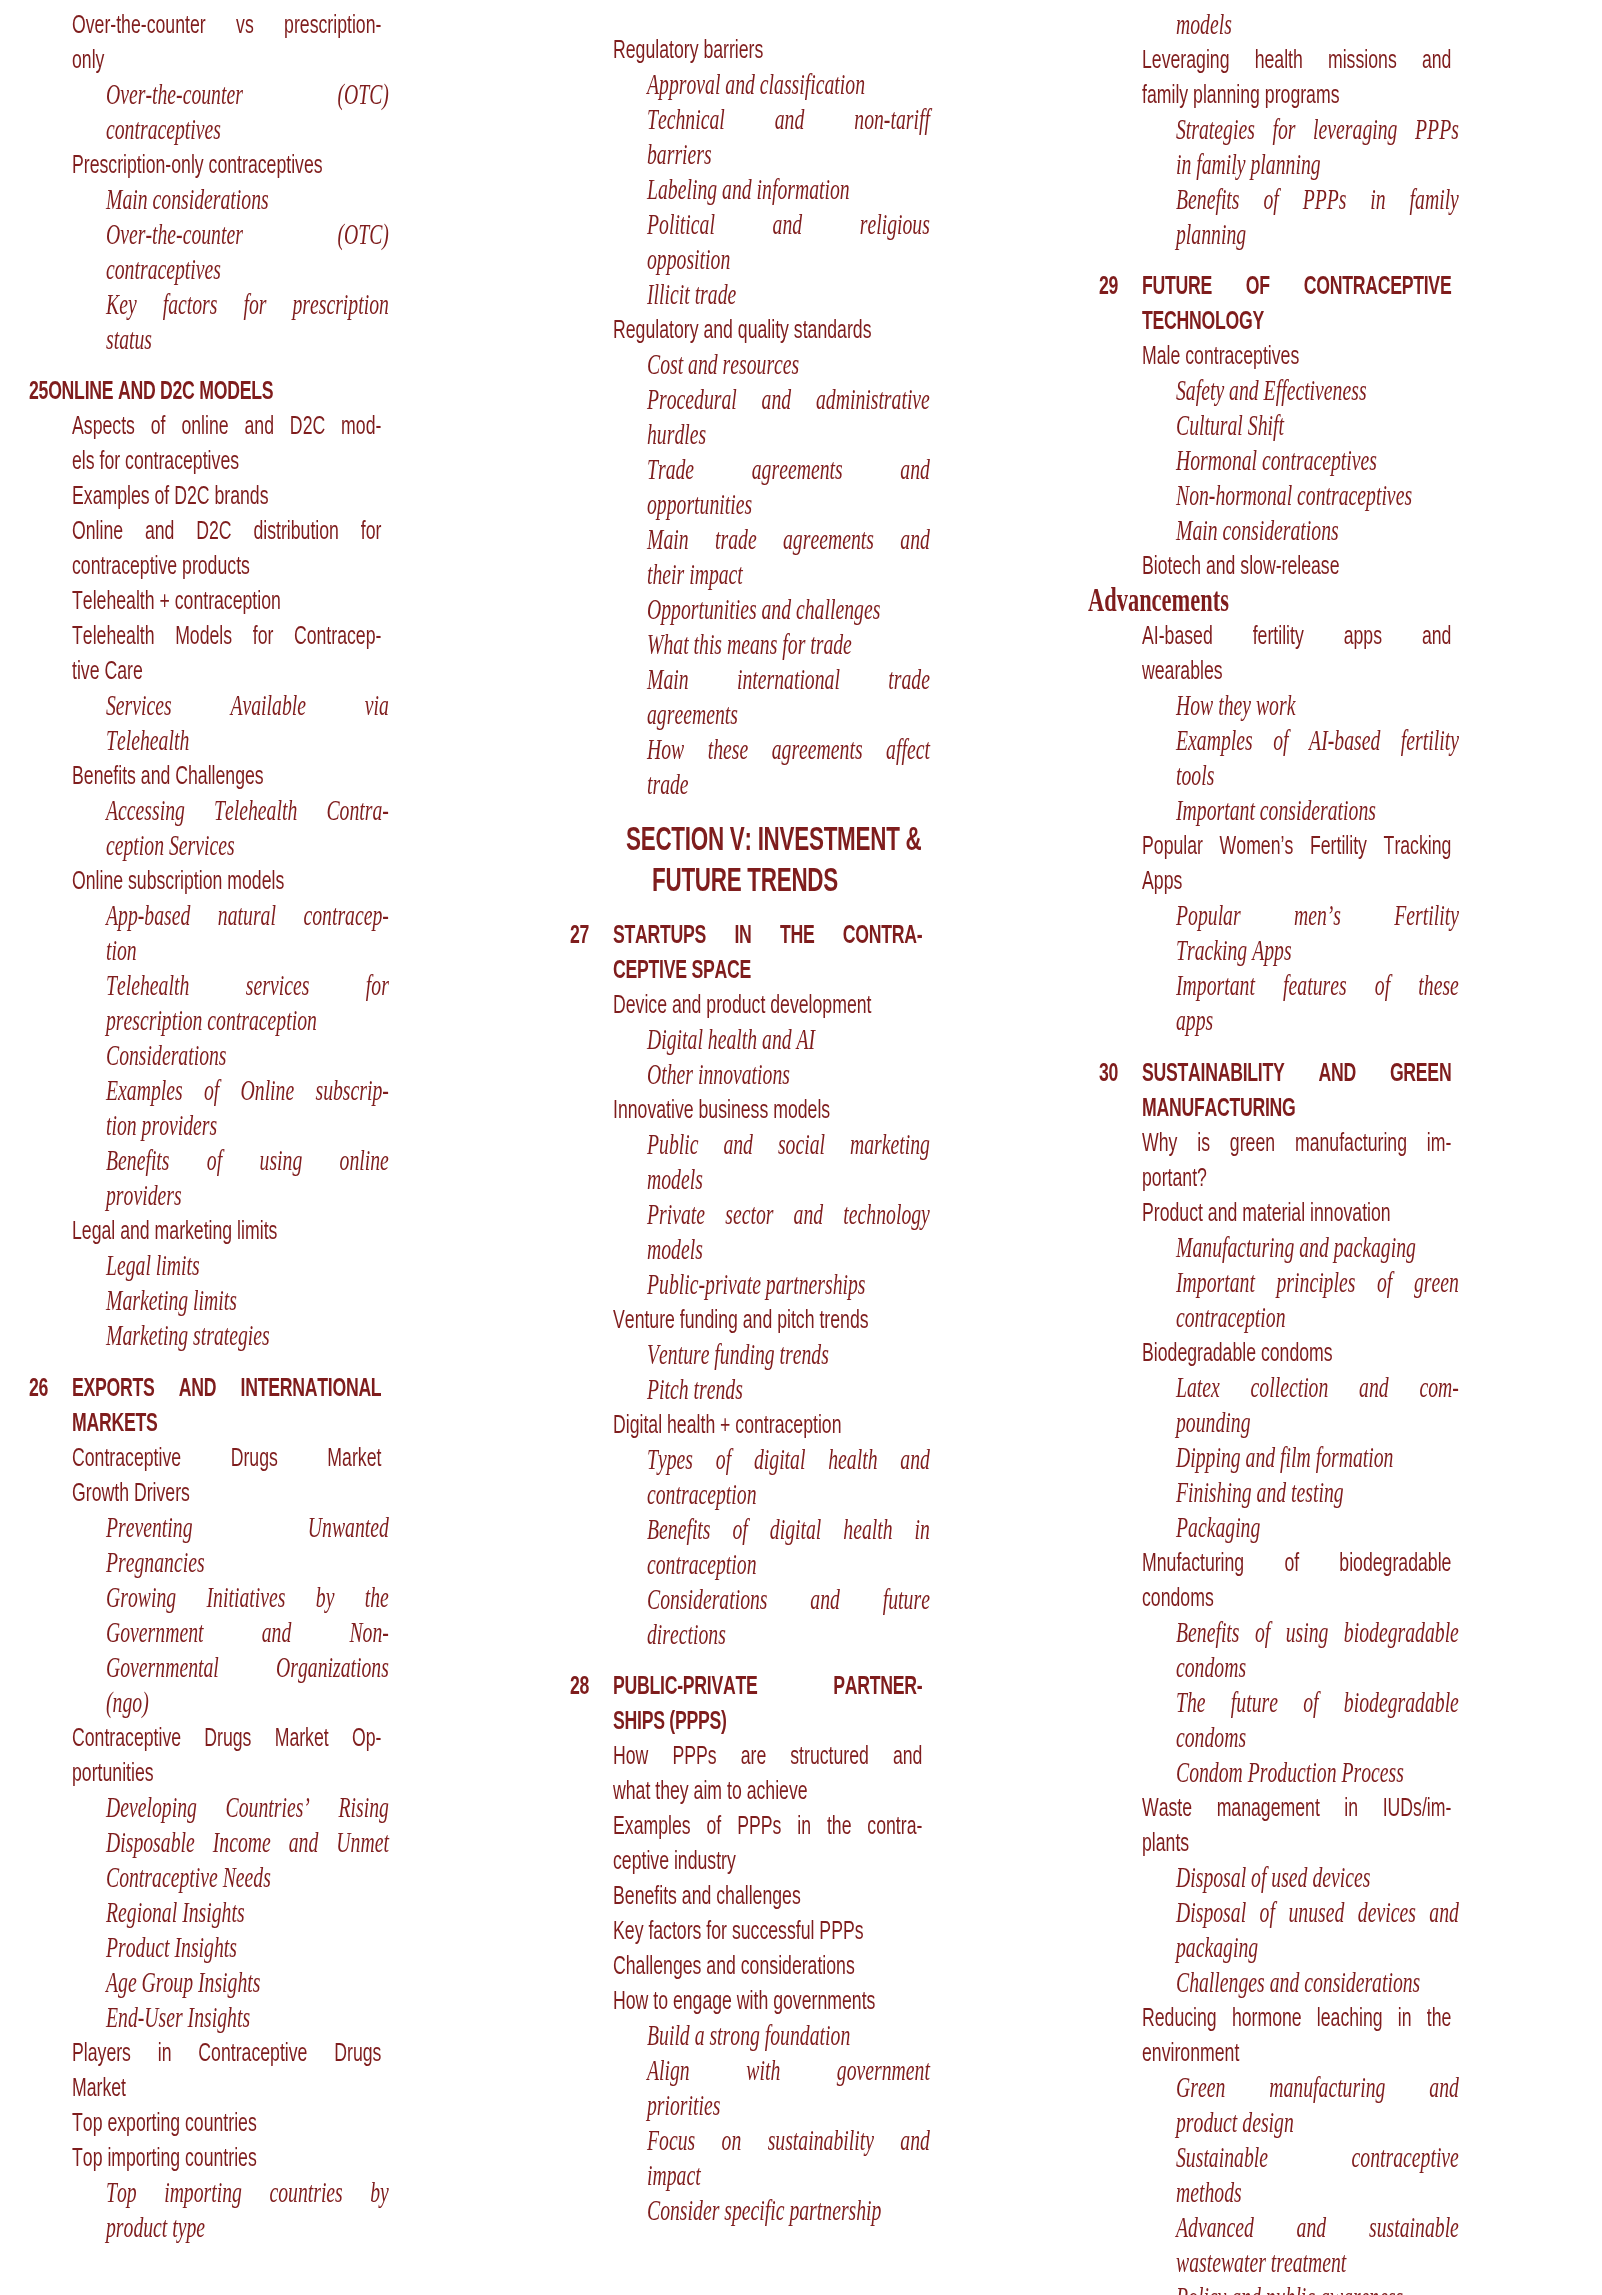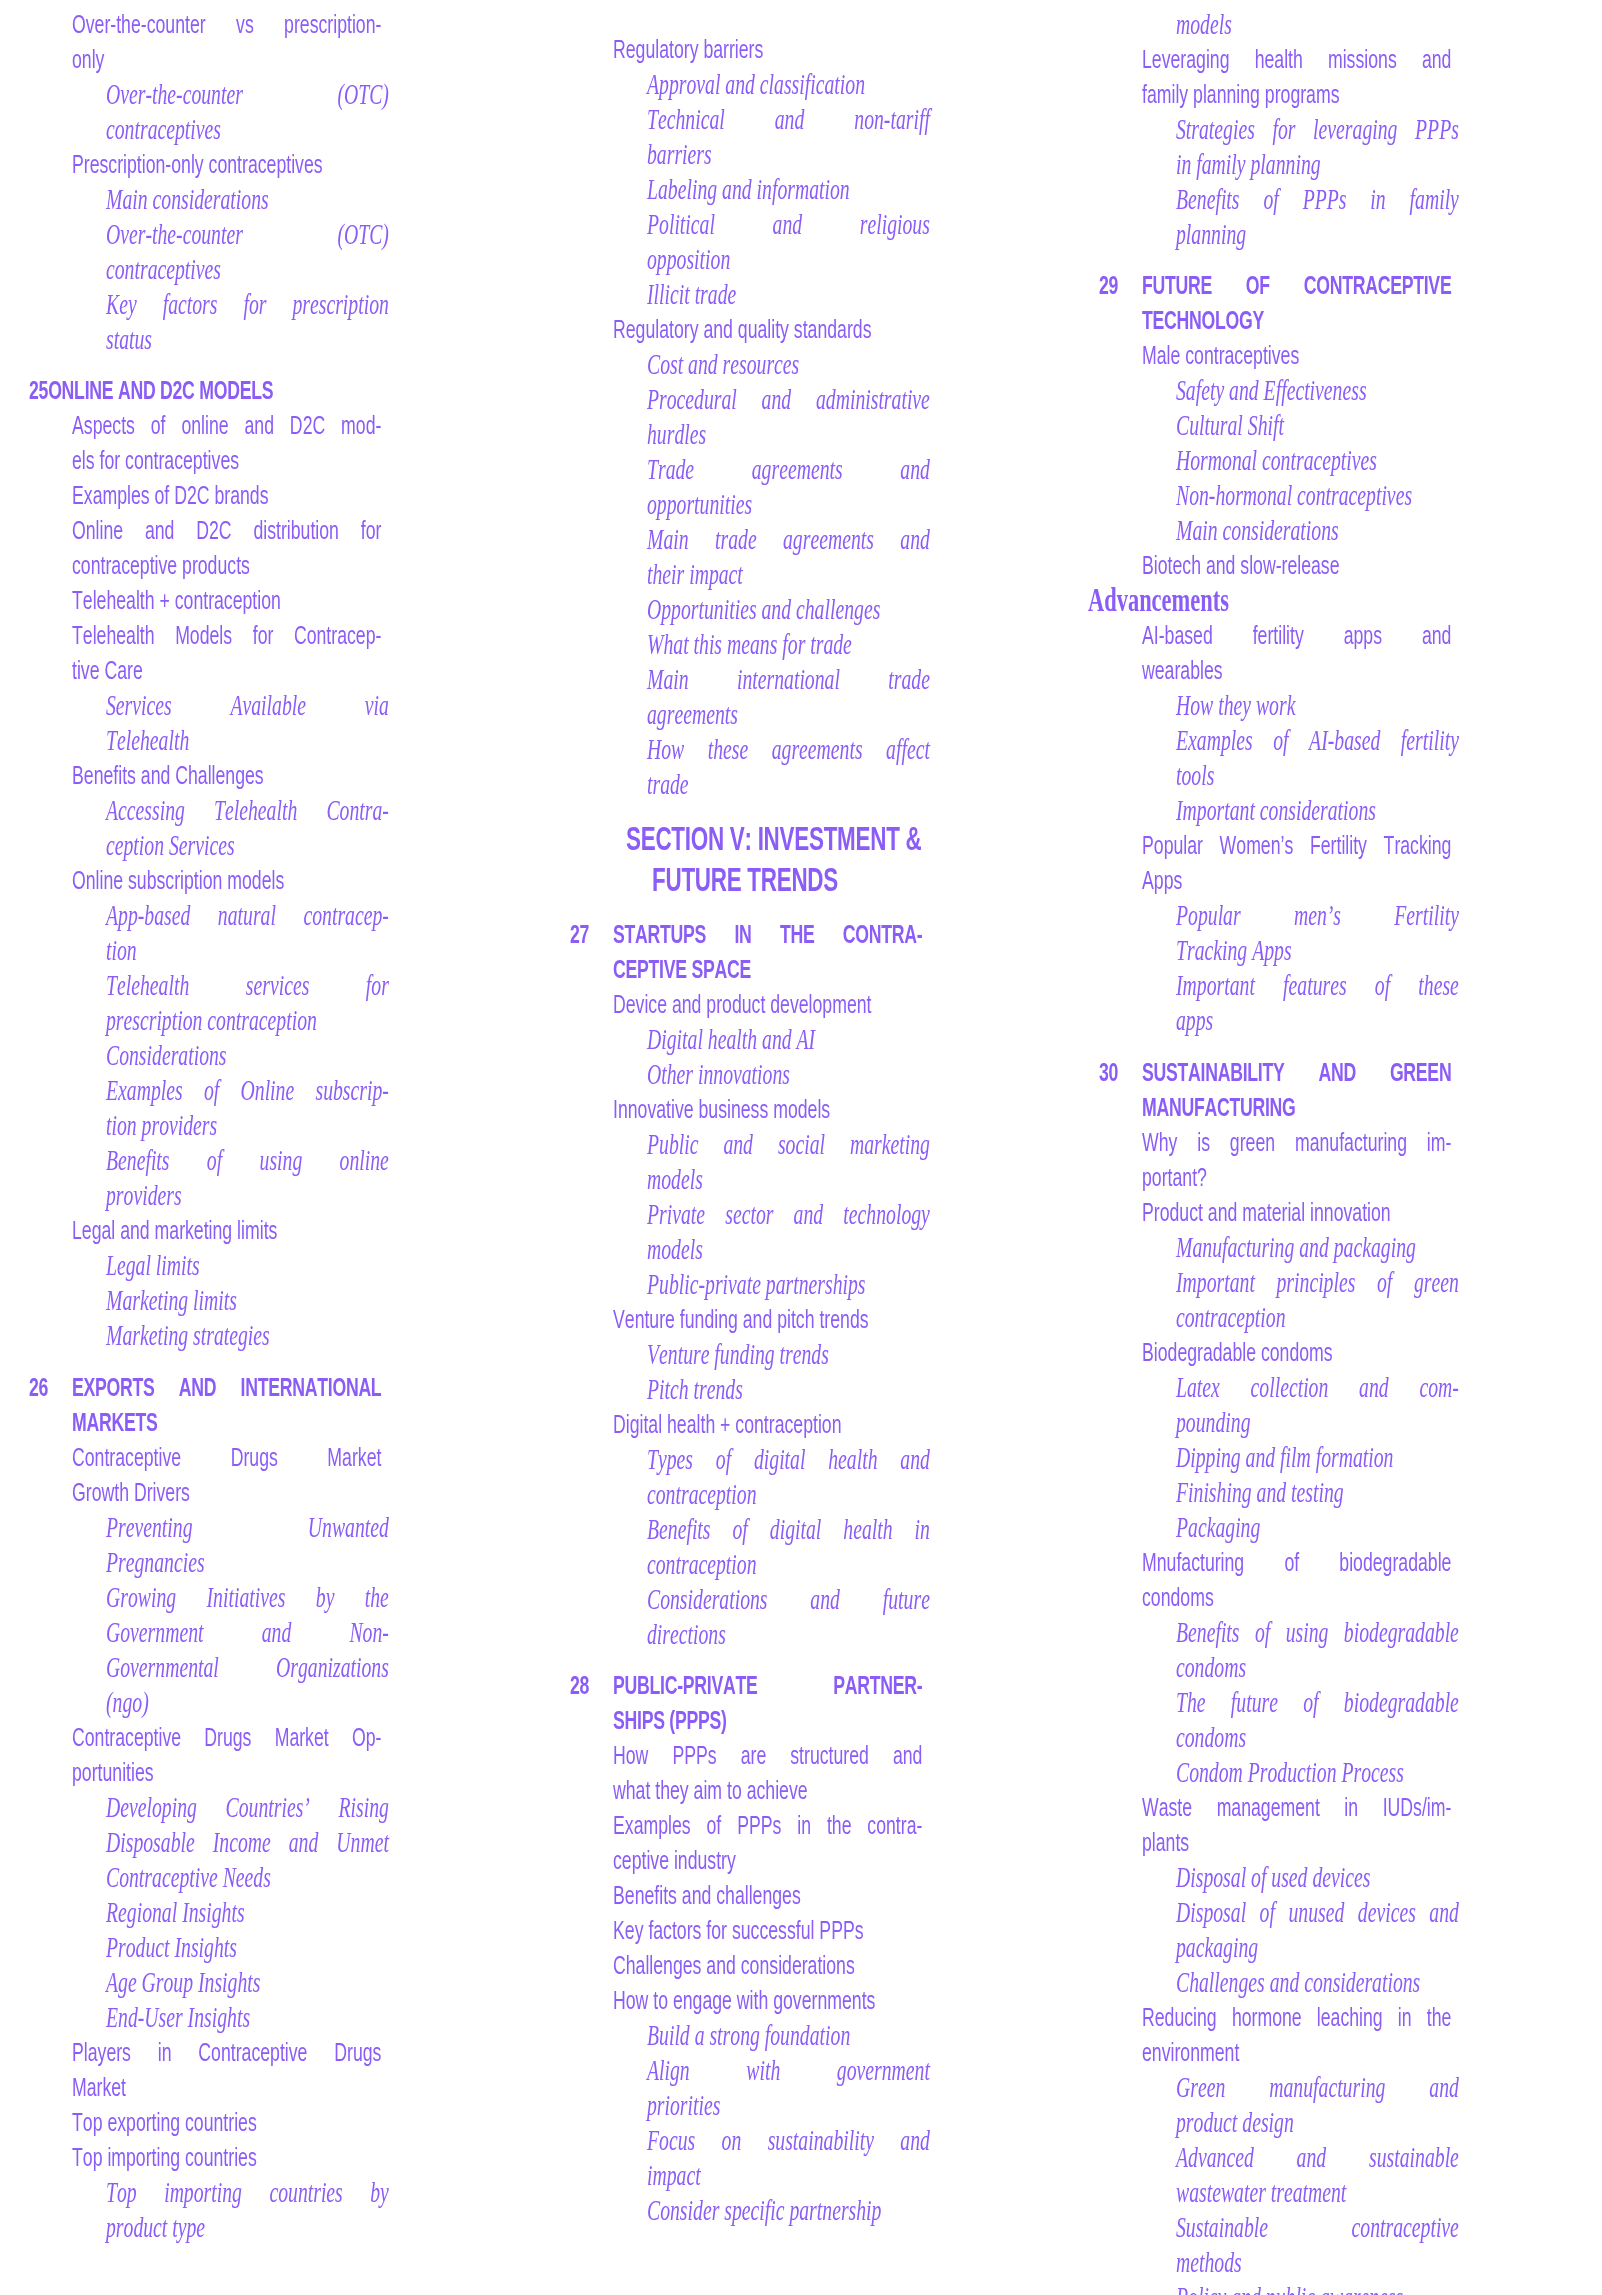--- a/index.html
+++ b/index.html
@@ -1,20 +1,20 @@
 <!DOCTYPE html>
 <html style="font-size:13px"><head>
 <meta charset="utf-8">
 <style>
   html,body{margin:0;padding:0;background:#e8e8e8;}
   .page{
     position:relative;
     width:1602px;height:2295px;
     background:#ffffff;
-    color:#8b5cf6;
+    color:#7f1d1d;
     overflow:hidden;
     font-kerning:none;
   }
   .col{position:absolute;top:6.6px;}
   .col[data-col="0"]{left:29px;width:354px;}
   .col[data-col="1"]{left:570px;width:350px;margin-top:25px;}
   .col[data-col="2"]{left:1099px;width:354px;}
 
   .item{position:relative;}
   .line{
@@ -528,25 +528,25 @@
       </div>
       <div class="item l1">
         <div class="line j">Reducing hormone leaching in the</div>
         <div class="line">environment</div>
       </div>
       <div class="item l2">
         <div class="line j">Green manufacturing and</div>
         <div class="line">product design</div>
       </div>
       <div class="item l2">
+        <div class="line j">Sustainable contraceptive</div>
+        <div class="line">methods</div>
+      </div>
+      <div class="item l2">
         <div class="line j">Advanced and sustainable</div>
         <div class="line">wastewater treatment</div>
       </div>
       <div class="item l2">
-        <div class="line j">Sustainable contraceptive</div>
-        <div class="line">methods</div>
-      </div>
-      <div class="item l2">
         <div class="line">Policy and public awareness</div>
       </div>
     </div>
 </div>
 
 
 </body></html>

